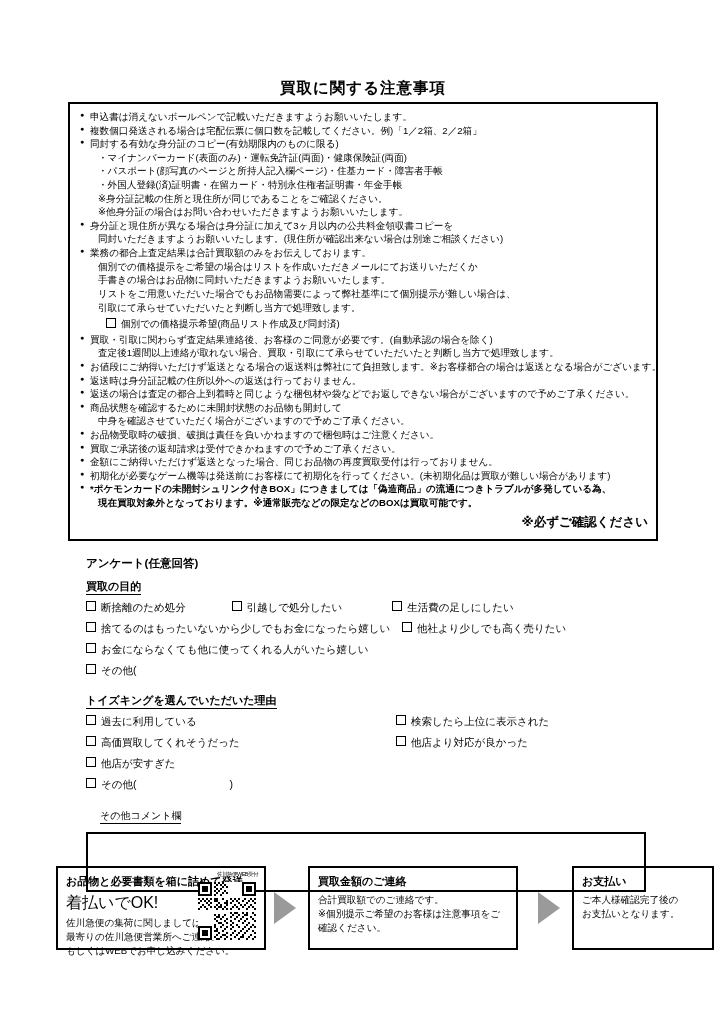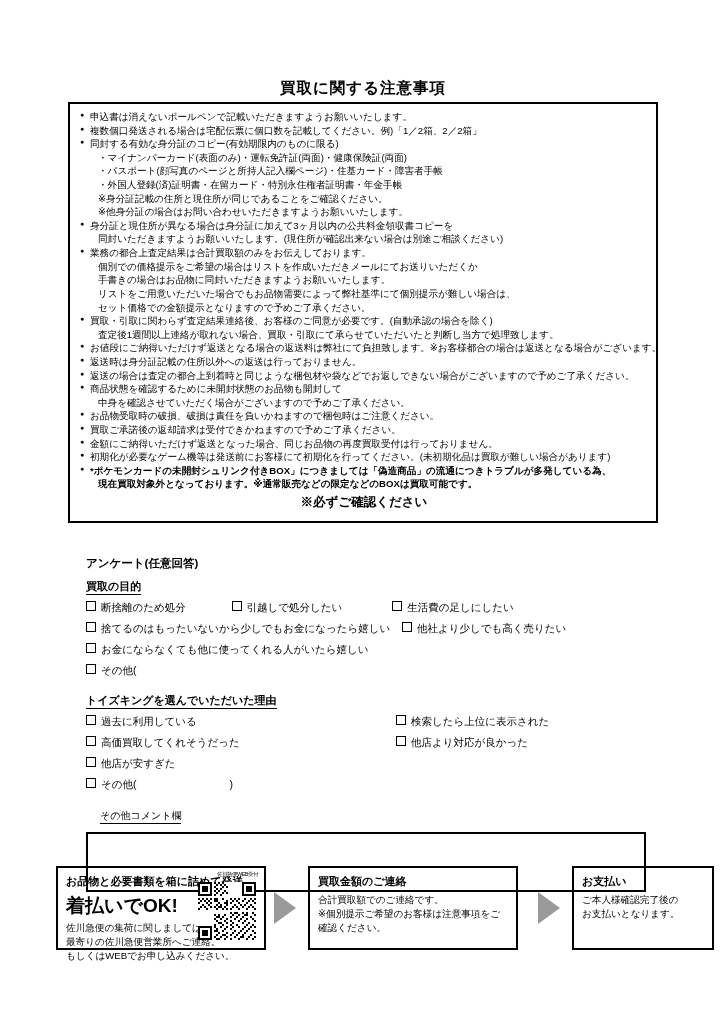--- a/index.html
+++ b/index.html
@@ -26,21 +26,21 @@
     line-height:1.42;
   }
   .n-item{position:relative;padding-left:10px;margin:0;white-space:nowrap;}
   .n-item::before{content:"\25CF";position:absolute;left:0;top:0;font-size:7px;line-height:1.55;}
   .n-sub{padding-left:18px;white-space:nowrap;}
   .n-indent{padding-left:18px;white-space:nowrap;}
   .n-checkline{padding-left:26px;margin:3px 0 2px 0;white-space:nowrap;}
   .n-checkline .sq{display:inline-block;width:8px;height:8px;border:1px solid #000;margin-right:5px;vertical-align:-1px;}
   .n-strong{font-weight:bold;}
   .must{
-    text-align:center;font-weight:bold;font-size:12.5px;margin-top:4px;font-family:Liberation Mono, monospace;
+    text-align:right;font-weight:bold;font-size:12.5px;margin-top:4px;
   }
 
   
   .survey{position:absolute;left:86px;top:556px;width:560px;font-size:10.5px;}
   .survey-title{font-weight:bold;font-size:11.5px;margin-bottom:8px;}
   .sec-head{font-weight:bold;font-size:11px;border-bottom:1px solid #000;display:inline-block;margin-bottom:6px;}
   .opt-row{margin:0 0 7px 0;white-space:nowrap;}
   .opt{display:inline-block;}
   .cb{display:inline-block;width:8px;height:8px;border:1px solid #000;margin-right:5px;vertical-align:0px;}
   .gap1{display:inline-block;width:40px;}
@@ -49,21 +49,21 @@
   .col-right{position:absolute;left:310px;top:0;}
   .comment-label{margin:10px 0 4px 14px;font-size:10px;text-decoration:none;border-bottom:1px solid #000;display:inline-block;}
   .comment-box{border:2px solid #000;height:56px;margin-top:4px;}
 
   
   .flow{position:absolute;left:56px;top:866px;width:590px;height:84px;}
   .fbox{position:absolute;border:2px solid #000;box-sizing:border-box;}
   .fbox .fh{font-weight:bold;font-size:11px;margin:6px 0 4px 8px;}
   .fbox .fb{font-size:9.6px;line-height:1.45;margin:0 8px 0 8px;}
   .box1{left:0;top:0;width:210px;height:84px;}
-  .box1 .big{font-weight:bold;font-size:19px;margin:2px 0 2px 8px;}
+  .box1 .big{font-weight:normal;font-size:16px;margin:2px 0 2px 8px;}
   .box2{left:252px;top:0;width:210px;height:84px;}
   .box3{left:516px;top:0;width:142px;height:84px;}
   .arrow{position:absolute;width:0;height:0;border-top:16px solid transparent;border-bottom:16px solid transparent;border-left:22px solid #9a9a9a;top:26px;}
   .arrow1{left:218px;}
   .arrow2{left:482px;}
 
   
   .qr{position:absolute;right:8px;top:14px;width:58px;height:58px;}
   .qr-cap{position:absolute;right:6px;top:3px;font-size:5.5px;letter-spacing:-0.5px;}
   .qr svg{display:block;}
@@ -86,22 +86,25 @@
       <div class="n-sub">※身分証記載の住所と現住所が同じであることをご確認ください。</div>
       <div class="n-sub">※他身分証の場合はお問い合わせいただきますようお願いいたします。</div>
 
       <div class="n-item">身分証と現住所が異なる場合は身分証に加えて3ヶ月以内の公共料金領収書コピーを</div>
       <div class="n-indent">同封いただきますようお願いいたします。(現住所が確認出来ない場合は別途ご相談ください)</div>
 
       <div class="n-item">業務の都合上査定結果は合計買取額のみをお伝えしております。</div>
       <div class="n-indent">個別での価格提示をご希望の場合はリストを作成いただきメールにてお送りいただくか</div>
       <div class="n-indent">手書きの場合はお品物に同封いただきますようお願いいたします。</div>
       <div class="n-indent">リストをご用意いただいた場合でもお品物需要によって弊社基準にて個別提示が難しい場合は、</div>
-      <div class="n-indent">セット価格での金額提示となりますので予めご了承ください。</div>
-
+      <div class="n-indent">引取にて承らせていただいたと判断し当方で処理致します。</div>
+
+      <div class="n-checkline">
+        <span class="sq"></span><span>個別での価格提示希望(商品リスト作成及び同封済)</span>
+      </div>
 
       <div class="n-item">買取・引取に関わらず査定結果連絡後、お客様のご同意が必要です。(自動承認の場合を除く)</div>
       <div class="n-indent">査定後1週間以上連絡が取れない場合、買取・引取にて承らせていただいたと判断し当方で処理致します。</div>
       <div class="n-item">お値段にご納得いただけず返送となる場合の返送料は弊社にて負担致します。※お客様都合の場合は返送となる場合がございます。</div>
       <div class="n-item">返送時は身分証記載の住所以外への返送は行っておりません。</div>
       <div class="n-item">返送の場合は査定の都合上到着時と同じような梱包材や袋などでお返しできない場合がございますので予めご了承ください。</div>
       <div class="n-item">商品状態を確認するために未開封状態のお品物も開封して</div>
       <div class="n-indent">中身を確認させていただく場合がございますので予めご了承ください。</div>
       <div class="n-item">お品物受取時の破損、破損は責任を負いかねますので梱包時はご注意ください。</div>
       <div class="n-item">買取ご承諾後の返却請求は受付できかねますので予めご了承ください。</div>

